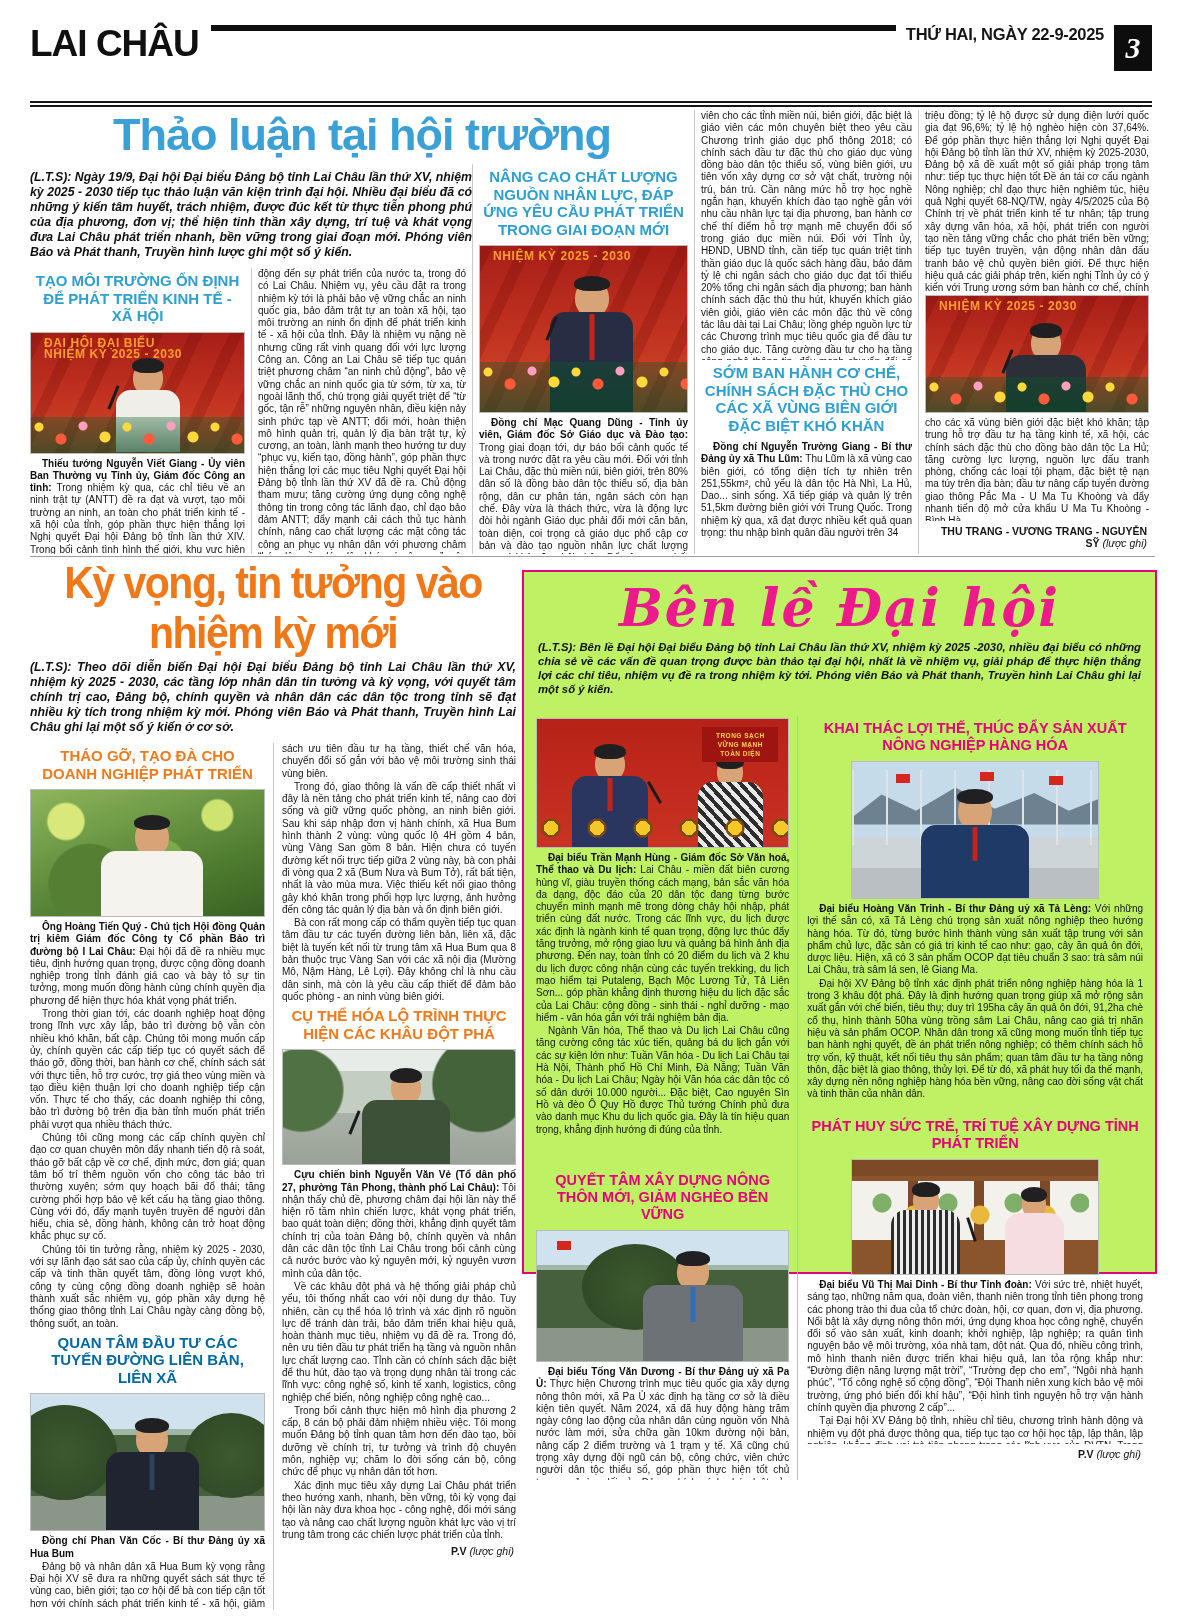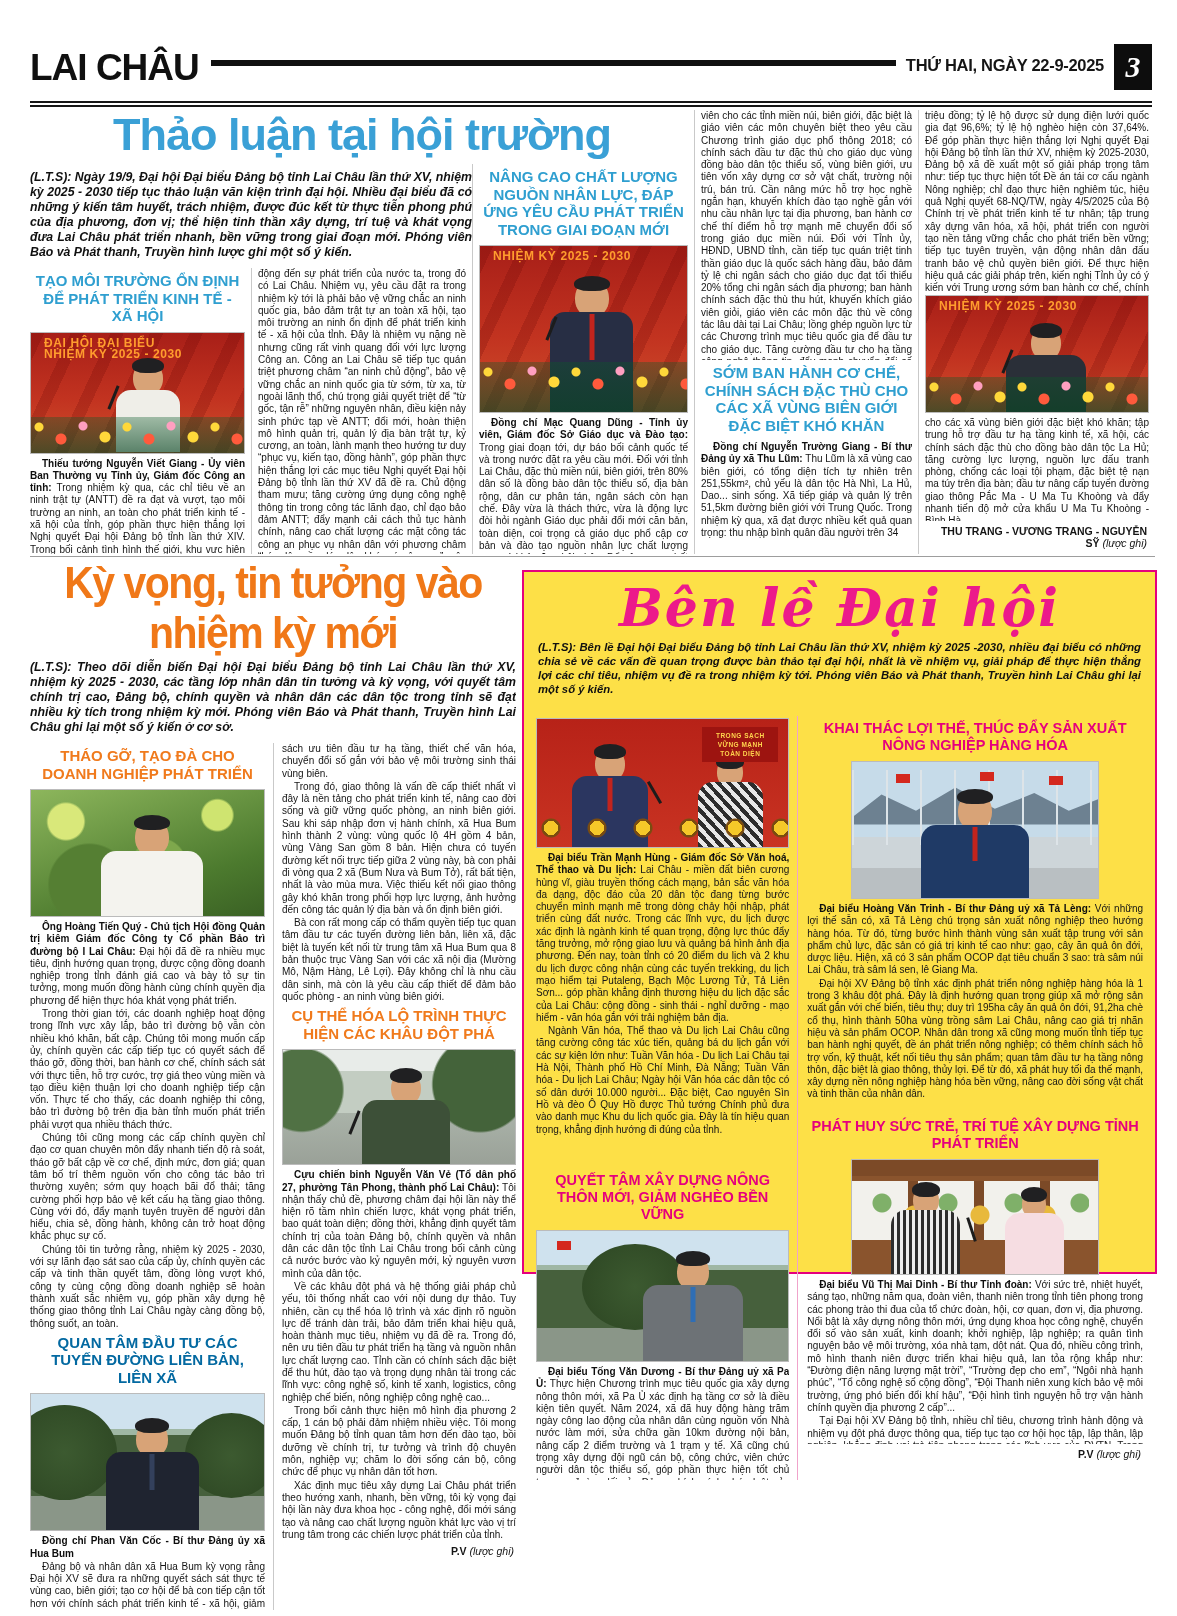--- a/index.html
+++ b/index.html
@@ -1,18 +1,18 @@
 <!DOCTYPE html>
 <html><head>
 <meta charset="utf-8">
 <style>
   html,body{margin:0;padding:0;background:#fff}
   .page{position:relative;width:1177px;height:1616px;background:#fff;font-family:"Liberation Sans",sans-serif;color:#151515;overflow:hidden}
   
-  .mast{position:absolute;left:30px;top:38px;width:1122px;height:58px;display:flex;align-items:center}
+  .mast{position:absolute;left:30px;top:25px;width:1122px;height:58px;display:flex;align-items:flex-start}
   .brand{font-size:37px;font-weight:900;letter-spacing:-1px;color:#101010;line-height:1}
   .mastbar{flex:1;height:6px;background:#101010;margin:0 10px 9px 12px}
   .mastdate{font-size:16.5px;font-weight:bold;letter-spacing:-.3px;white-space:nowrap;margin:0 10px 4px 0}
   .pagebox{width:38px;height:46px;background:#0d0d0d;color:#fff;display:flex;align-items:center;justify-content:center;font-family:"Liberation Serif",serif;font-size:30px;font-weight:bold;font-style:italic}
   .ruledouble{position:absolute;left:30px;top:101px;width:1122px;height:6px;border-top:2px solid #161616;border-bottom:2px solid #161616;box-sizing:border-box}
   .hr1{position:absolute;left:30px;top:556px;width:1125px;border-top:1px solid #9d9d9d}
   
   .body,.cap{font-size:10px;line-height:12.3px;text-align:justify;margin:0;color:#141414}
   .body+.body,.cap+.body{margin-top:1px}
   .ind{text-indent:12px}
@@ -39,21 +39,21 @@
   .c3{width:222px;border-left:1px solid #c9c9c9;height:390px}
   .c4{width:224px;border-left:1px solid #c9c9c9;height:444px}
   .c5{width:237px;border-left:1px solid #c9c9c9;height:444px}
   
   .a2{position:absolute;left:30px;top:562px;width:486px;height:1048px;overflow:hidden}
   .a2 h2{margin:0;text-align:center;font-size:41px;line-height:46px;font-weight:800;letter-spacing:-1.5px;color:#f07818;transform:scaleY(1.08)}
   .a2row{display:flex;height:912px;margin-top:2px}
   .a2c1{width:243px;padding:0 8px 0 0;box-sizing:border-box;overflow:hidden}
   .a2c2{width:243px;border-left:1px solid #c9c9c9;padding-left:8px;box-sizing:border-box;overflow:hidden}
   
-  .side{position:absolute;left:522px;top:570px;width:635px;height:704px;background:#fde047;border:2px solid #e5007d;box-sizing:border-box;padding:6px 12px 8px}
+  .side{position:absolute;left:522px;top:570px;width:635px;height:704px;background:#bef264;border:2px solid #e5007d;box-sizing:border-box;padding:6px 12px 8px}
   .side h2{margin:0;text-align:center;font-family:"DejaVu Serif",serif;font-style:italic;font-weight:bold;font-size:52px;line-height:60px;color:#ec1a8a;letter-spacing:2px}
   .side .lede{font-size:11.3px;line-height:14px;margin:2px 2px 20px}
   .siderow{display:flex}
   .sca{width:263px;box-sizing:border-box;padding-right:8px}
   .scb{width:348px;box-sizing:border-box;border-left:1px solid #f0a3cb;padding-left:9px}
   
   .photo{position:relative;overflow:hidden;margin:2px 0 4px;border:1px solid #bbb;box-sizing:border-box}
   .ph-label{position:absolute;top:5px;left:13px;font-size:12px;line-height:11px;font-weight:bold;color:#ff9d2e;letter-spacing:.6px;z-index:3}
   .ph-pattern{position:absolute;inset:0;background:repeating-linear-gradient(115deg,rgba(95,0,0,.20) 0 12px,transparent 12px 36px)}
   .ph-red{background:linear-gradient(180deg,#a81f18,#c23320 55%,#cf4f2c)}
@@ -220,21 +220,21 @@
         <h3 class="sub orange">CỤ THỂ HÓA LỘ TRÌNH THỰC HIỆN CÁC KHÂU ĐỘT PHÁ</h3>
         <div class="photo ph-street" style="height:116px">
           <i class="mic" style="left:30%;top:52%"></i>
           <div class="person" style="left:34%;width:38%;top:18%;height:82%">
             <div class="p-head"></div>
             <div class="p-torso" style="background:#3d5038"></div>
           </div>
         </div>
         <p class="cap ind"><span class="b">Cựu chiến binh Nguyễn Văn Vẻ (Tổ dân phố 27, phường Tân Phong, thành phố Lai Châu):</span> <span>Tôi nhận thấy chủ đề, phương châm đại hội lần này thể hiện rõ tầm nhìn chiến lược, khát vọng phát triển, bao quát toàn diện; đồng thời, khẳng định quyết tâm chính trị của toàn Đảng bộ, chính quyền và nhân dân các dân tộc tỉnh Lai Châu trong bối cảnh cùng cả nước bước vào kỷ nguyên mới, kỷ nguyên vươn mình của dân tộc.</span></p>
         <p class="body ind">Về các khâu đột phá và hệ thống giải pháp chủ yếu, tôi thống nhất cao với nội dung dự thảo. Tuy nhiên, cần cụ thể hóa lộ trình và xác định rõ nguồn lực để tránh dàn trải, bảo đảm triển khai hiệu quả, hoàn thành mục tiêu, nhiệm vụ đã đề ra. Trong đó, nên ưu tiên đầu tư phát triển hạ tầng và nguồn nhân lực chất lượng cao. Tỉnh cần có chính sách đặc biệt để thu hút, đào tạo và trọng dụng nhân tài trong các lĩnh vực: công nghệ số, kinh tế xanh, logistics, công nghiệp chế biến, nông nghiệp công nghệ cao...</p>
-        <p class="body ind">Trong bối cảnh thực hiện mô hình địa phương 2 cấp, 1 cán bộ phải đảm nhiệm nhiều việc. Tôi mong muốn Đảng bộ tỉnh quan tâm hơn đến đào tạo, bồi dưỡng về chính trị, tư tưởng và trình độ chuyên môn, nghiệp vụ; chăm lo đời sống cán bộ, công chức để phục vụ nhân dân tốt hơn.</p>
+        <p class="body ind">Trong bối cảnh thực hiện mô hình địa phương 2 cấp, 8 cán bộ phải đảm nhiệm nhiều việc. Tôi mong muốn Đảng bộ tỉnh quan tâm hơn đến đào tạo, bồi dưỡng về chính trị, tư tưởng và trình độ chuyên môn, nghiệp vụ; chăm lo đời sống cán bộ, công chức để phục vụ nhân dân tốt hơn.</p>
         <p class="body ind">Xác định mục tiêu xây dựng Lai Châu phát triển theo hướng xanh, nhanh, bền vững, tôi kỳ vọng đại hội lần này đưa khoa học - công nghệ, đổi mới sáng tạo và nâng cao chất lượng nguồn khát lực vào vị trí trung tâm trong các chiến lược phát triển của tỉnh.</p>
         <p class="byline"><span class="b">P.V</span> <span class="i">(lược ghi)</span></p>
       </div>
     </div>
   </section>
 
   <aside class="side">
     <h2>Bên lề Đại hội</h2>
     <p class="lede">(L.T.S): Bên lề Đại hội Đại biểu Đảng bộ tỉnh Lai Châu lần thứ XV, nhiệm kỳ 2025 -2030, nhiều đại biểu có những chia sẻ về các vấn đề quan trọng được bàn thảo tại đại hội, nhất là về nhiệm vụ, giải pháp để thực hiện thắng lợi các chỉ tiêu, nhiệm vụ đề ra trong nhiệm kỳ tới. Phóng viên Báo và Phát thanh, Truyền hình Lai Châu ghi lại một số ý kiến.</p>
     <div class="siderow">

